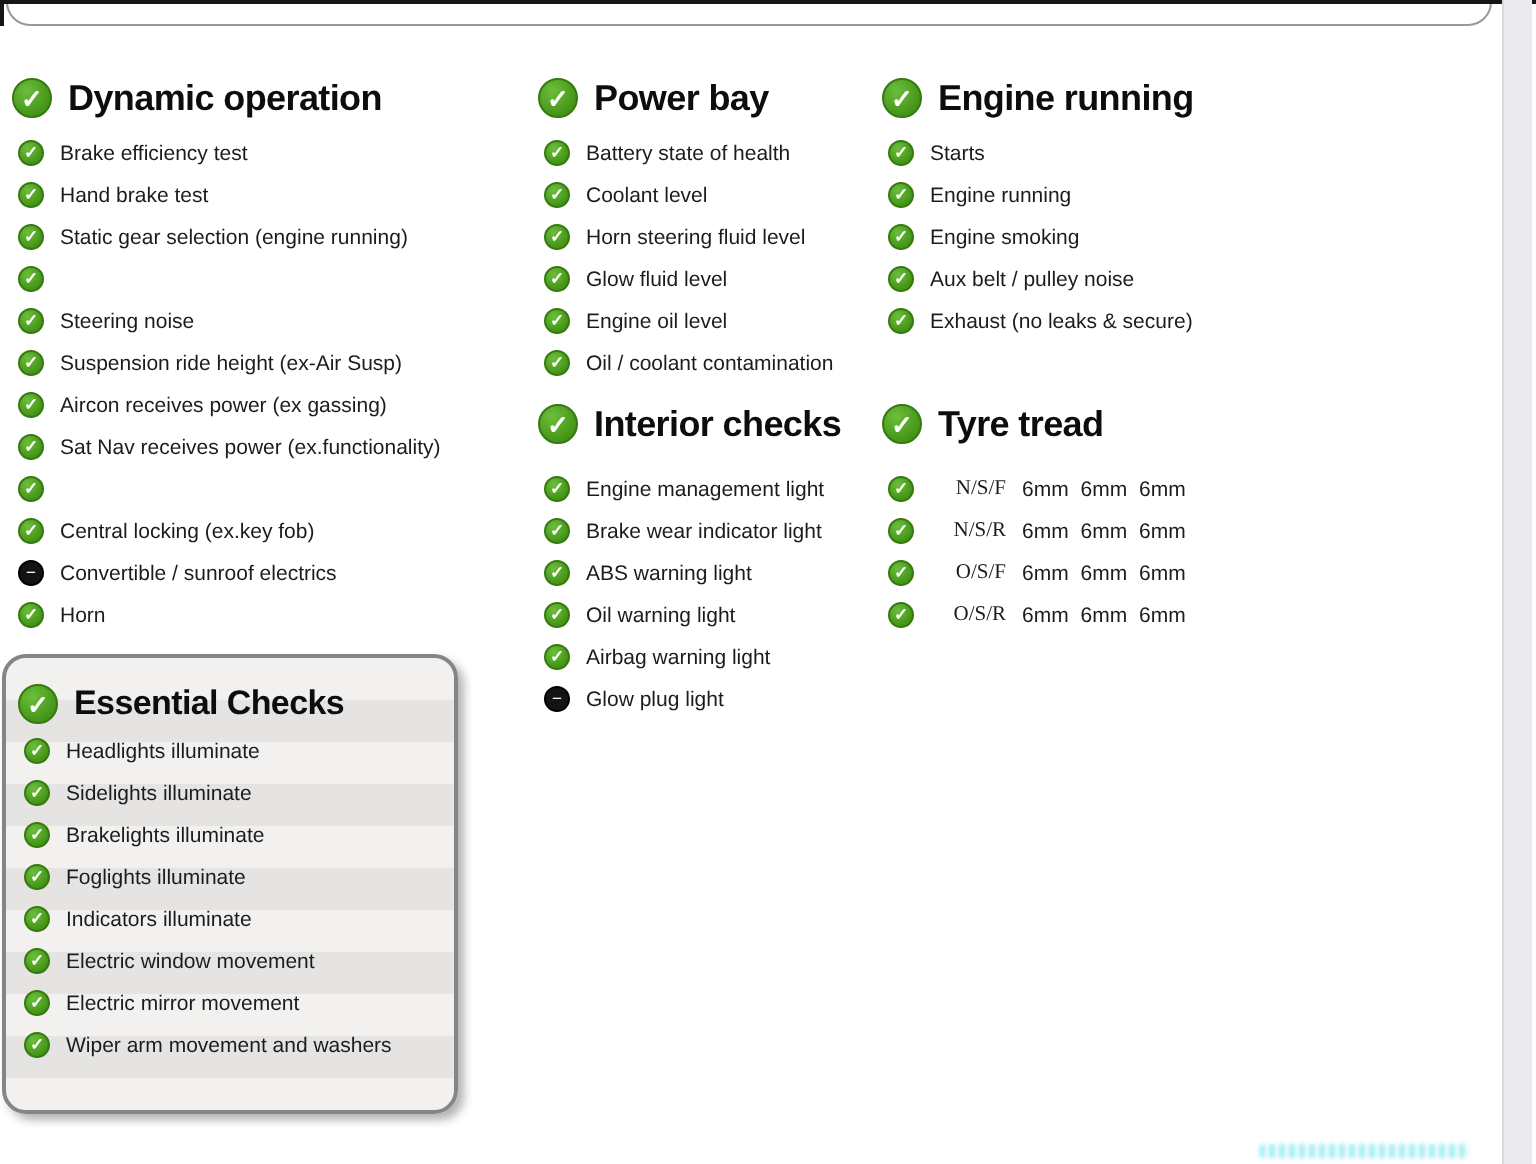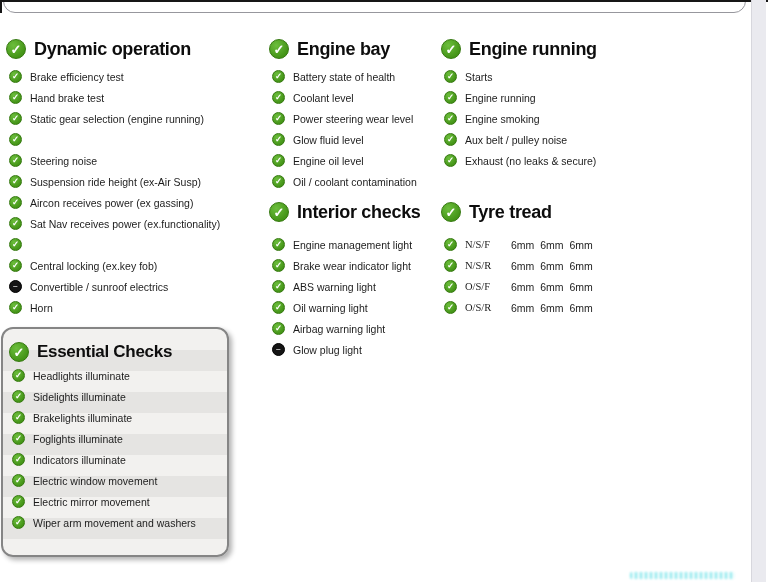--- a/index.html
+++ b/index.html
@@ -21,21 +21,21 @@
                   background:#eaeaef; border-left:1px solid #d7d7dd; }
 
   
   .sec { position:absolute; }
   .sec-header { display:flex; align-items:center; gap:8px; height:26px; }
   .sec-title  { font-size:18px; font-weight:bold; color:#0d0d0d; letter-spacing:-0.3px; white-space:nowrap; }
 
   .items { margin-top:4px; }
   .items.gap-lg { margin-top:9px; }
   .item { display:flex; align-items:center; gap:8px; height:21px; padding-left:3px; }
-  .lbl  { font-size:10.5px; color:#1c1c1c; white-space:nowrap; }
+  .lbl  { font-size:10.5px; color:#1c1c1c; white-space:nowrap;text-align:right; }
   .tyre-lbl { width:38px;font-family:Liberation Serif, serif; }
   .vals { font-size:10.5px; color:#1c1c1c; word-spacing:3px; white-space:nowrap; }
 
   
   .ic { display:inline-flex; align-items:center; justify-content:center; flex:0 0 auto;
         border-radius:50%; color:#ffffff; font-weight:bold; line-height:1; }
   .ic.sm { width:11px; height:11px; font-size:8.5px; }
   .ic.lg { width:18px; height:18px; font-size:13px; }
   .ic.ok { background:radial-gradient(circle at 35% 30%, #6cbe3c, #449417 72%); border:1px solid #35790f; }
   .ic.na { background:#141414; border:1px solid #000000; font-weight:normal; }
@@ -113,34 +113,34 @@
       <div class="item">
         <span class="ic sm ok">✓</span>
         <span class="lbl">Horn</span>
       </div>
     </div>
 </div>
 
 <div class="sec" style="left:269px; top:36px;">
   <div class="sec-header">
     <span class="ic ok lg">✓</span>
-    <span class="sec-title">Engine bay</span>
+    <span class="sec-title">Power bay</span>
   </div>
   <div class="items">
       <div class="item">
         <span class="ic sm ok">✓</span>
         <span class="lbl">Battery state of health</span>
       </div>
       <div class="item">
         <span class="ic sm ok">✓</span>
         <span class="lbl">Coolant level</span>
       </div>
       <div class="item">
         <span class="ic sm ok">✓</span>
-        <span class="lbl">Power steering wear level</span>
+        <span class="lbl">Horn steering fluid level</span>
       </div>
       <div class="item">
         <span class="ic sm ok">✓</span>
         <span class="lbl">Glow fluid level</span>
       </div>
       <div class="item">
         <span class="ic sm ok">✓</span>
         <span class="lbl">Engine oil level</span>
       </div>
       <div class="item">

